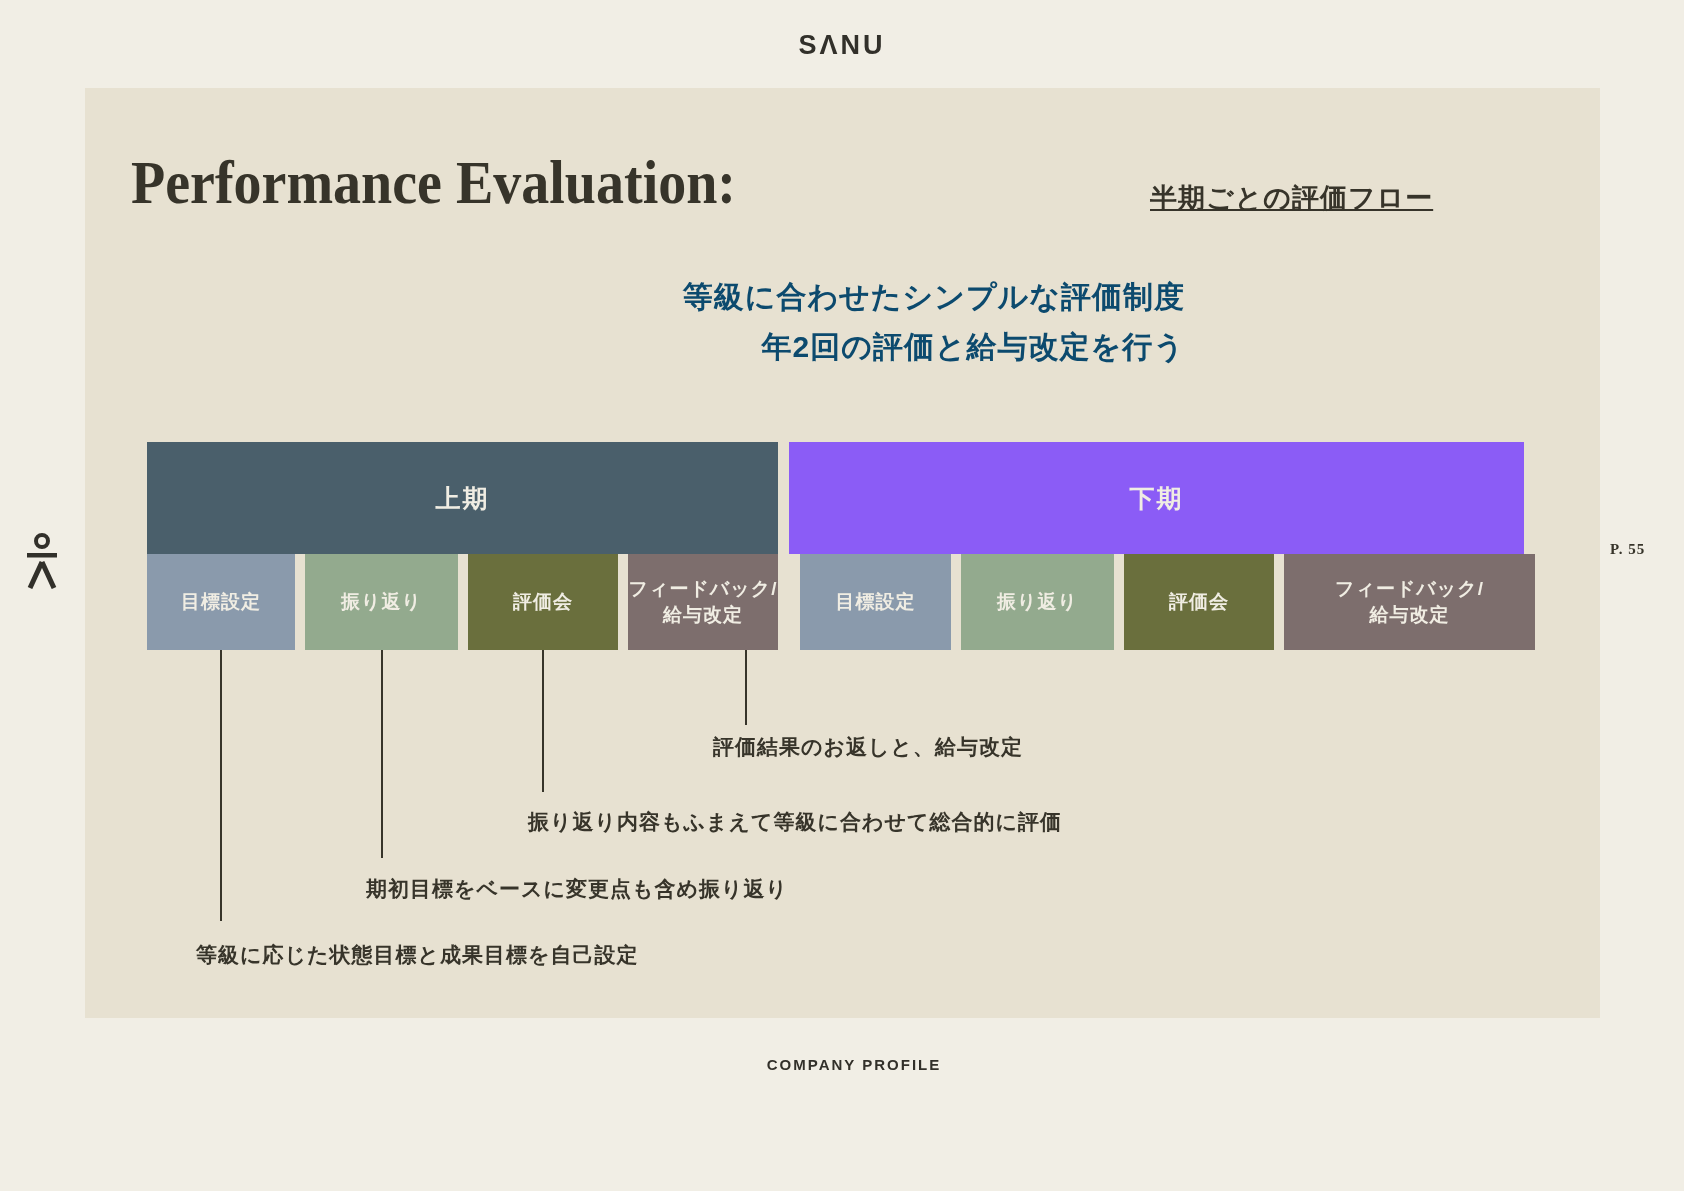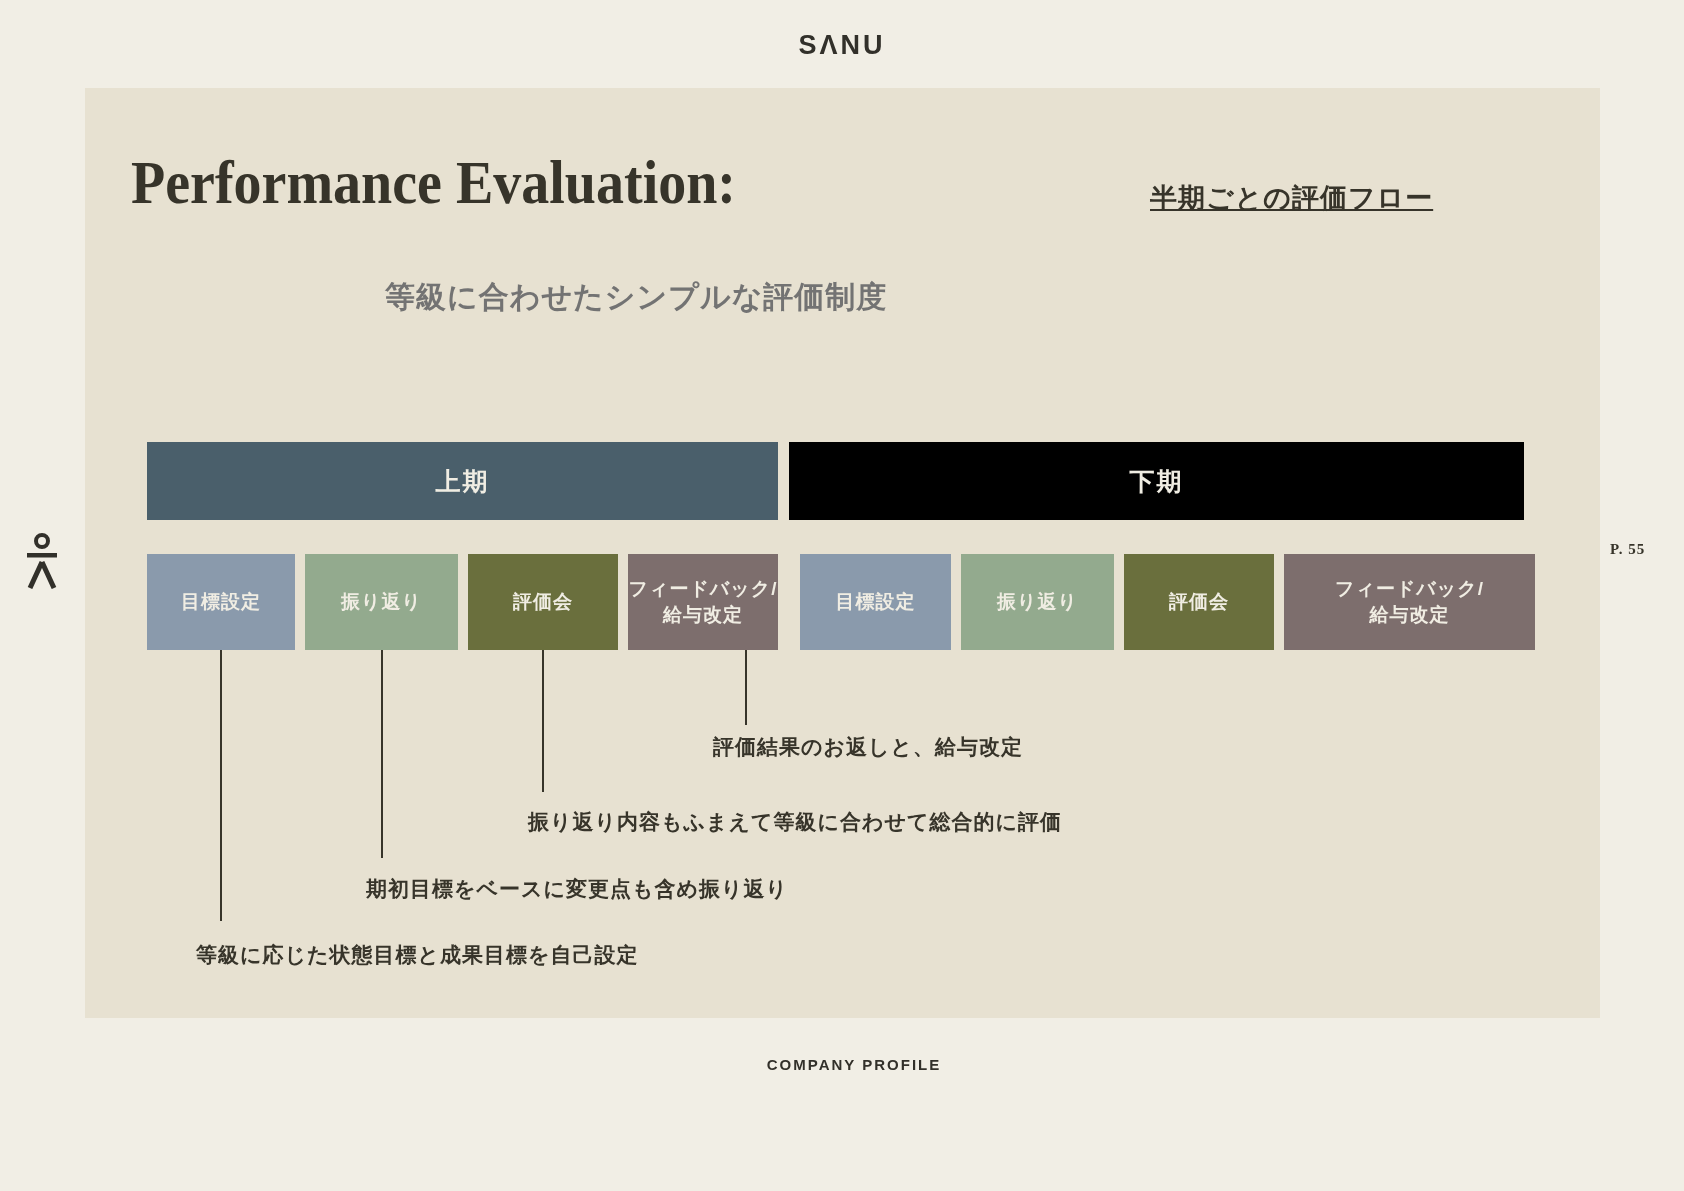--- a/index.html
+++ b/index.html
@@ -18,24 +18,24 @@
     position:absolute;left:131px;top:148px;
     font-family:"Liberation Serif","DejaVu Serif",serif;
     font-weight:bold;font-size:56px;letter-spacing:0px;color:#37342a;
     transform:scaleY(1.08);transform-origin:left top;
   }
   .subtitle-right{
     position:absolute;left:1150px;top:180px;width:280px;
     font-size:27px;font-weight:bold;color:#37342a;letter-spacing:1px;white-space:nowrap;text-decoration:underline;
   }
   .intro{
-    position:absolute;left:385px;top:272px;width:800px;text-align:left;
-    font-size:30px;font-weight:bold;line-height:50px;color:#737373;letter-spacing:1px;
+    position:absolute;left:385px;top:272px;width:800px;text-align:right;
+    font-size:30px;font-weight:bold;line-height:50px;color:#0c4a6e;letter-spacing:1px;
   }
-  .bars{position:absolute;left:147px;top:442px;width:1377px;height:78px;display:flex;gap:11px;}
+  .bars{position:absolute;left:147px;top:442px;width:1377px;height:112px;display:flex;gap:11px;}
   .bar{display:flex;align-items:center;justify-content:center;
     color:#f0ede3;font-size:25px;font-weight:bold;letter-spacing:2px;}
   .bar.first{width:631px;}
   .bar.second{width:735px;}
   .boxes{position:absolute;left:147px;top:554px;width:1377px;height:96px;display:flex;gap:22px;}
   .group{display:flex;gap:10px;}
   .group.first{width:631px;}
   .group.second{width:735px;}
   .step{display:flex;align-items:center;justify-content:center;text-align:center;
     color:#f0ede3;font-size:19px;font-weight:bold;letter-spacing:1px;
@@ -73,25 +73,26 @@
   <div class="logo">SΛNU</div>
 
   <div class="panel"></div>
 
   <div class="title">Performance Evaluation:</div>
 
   <div class="subtitle-right">半期ごとの評価フロー</div>
 
   <div class="intro">
     <div>等級に合わせたシンプルな評価制度</div>
+    <div>年2回の評価と給与改定を行う</div>
   </div>
 
   <div class="bars">
     <div class="bar first" style="background: rgb(74, 95, 107);">上期</div>
-    <div class="bar second" style="background: #000000;">下期</div>
+    <div class="bar second" style="background: #8b5cf6;">下期</div>
   </div>
 
   <div class="boxes">
     <div class="group first">
       <div class="step g1-s1" style="background: rgb(138, 154, 172);">目標設定</div>
       <div class="step g1-s2" style="background: rgb(147, 170, 142);">振り返り</div>
       <div class="step g1-s3" style="background: rgb(106, 111, 61);">評価会</div>
       <div class="step g1-s4" style="background: rgb(125, 110, 109);">フィードバック/
 給与改定</div>
     </div>

